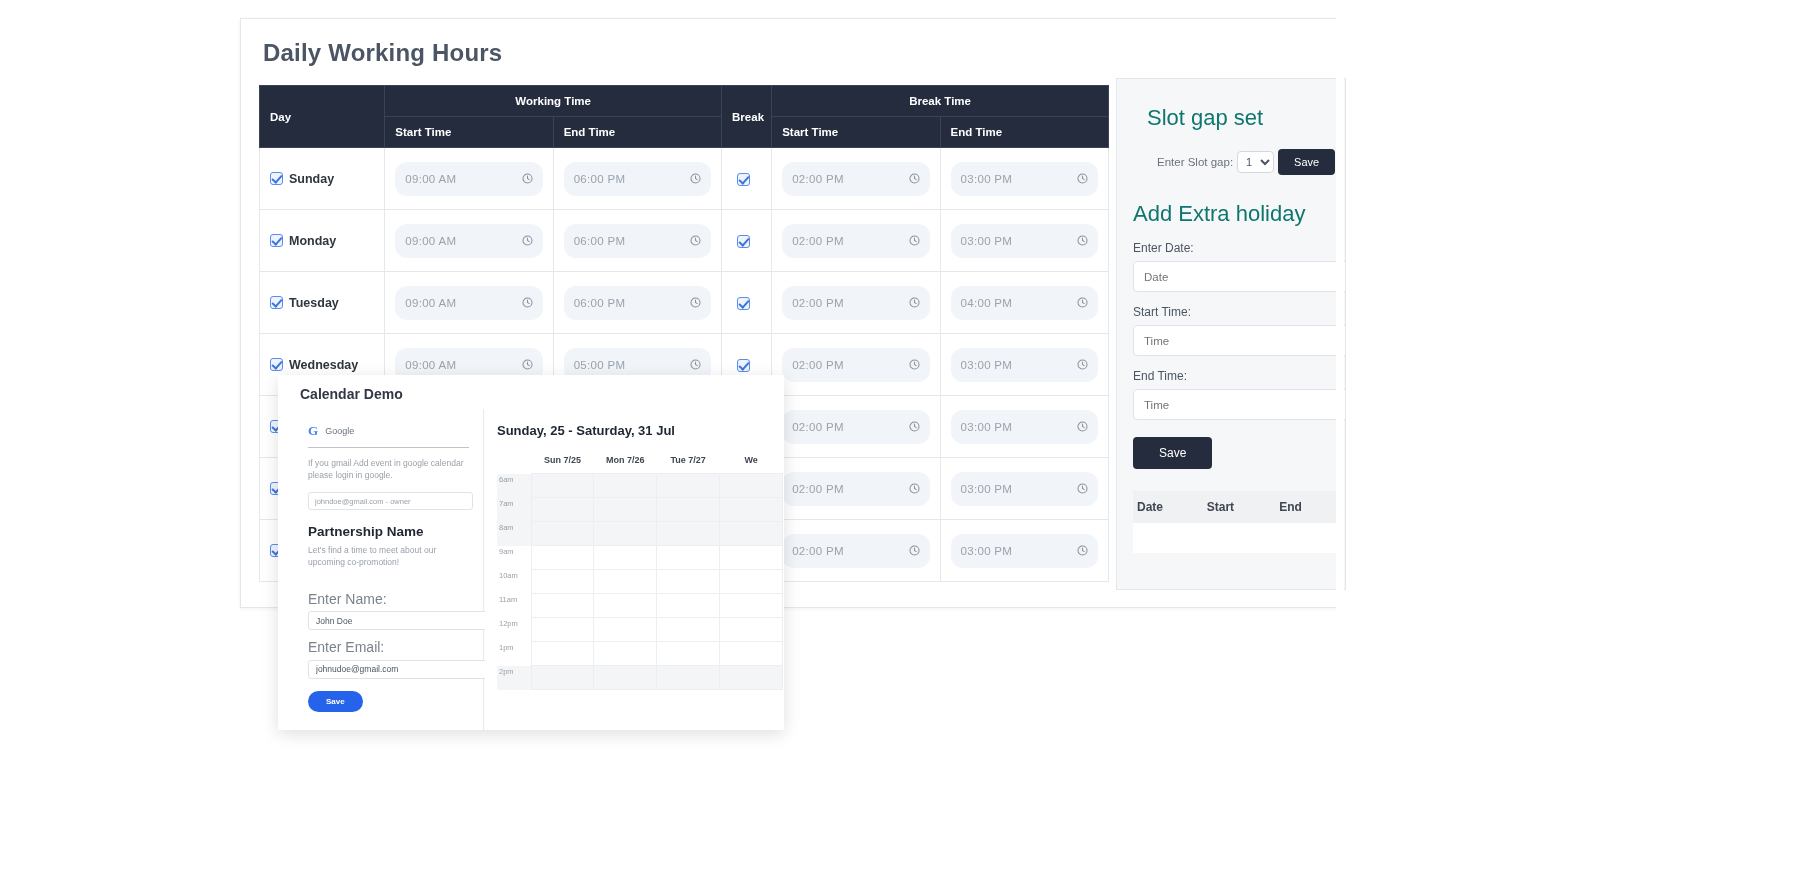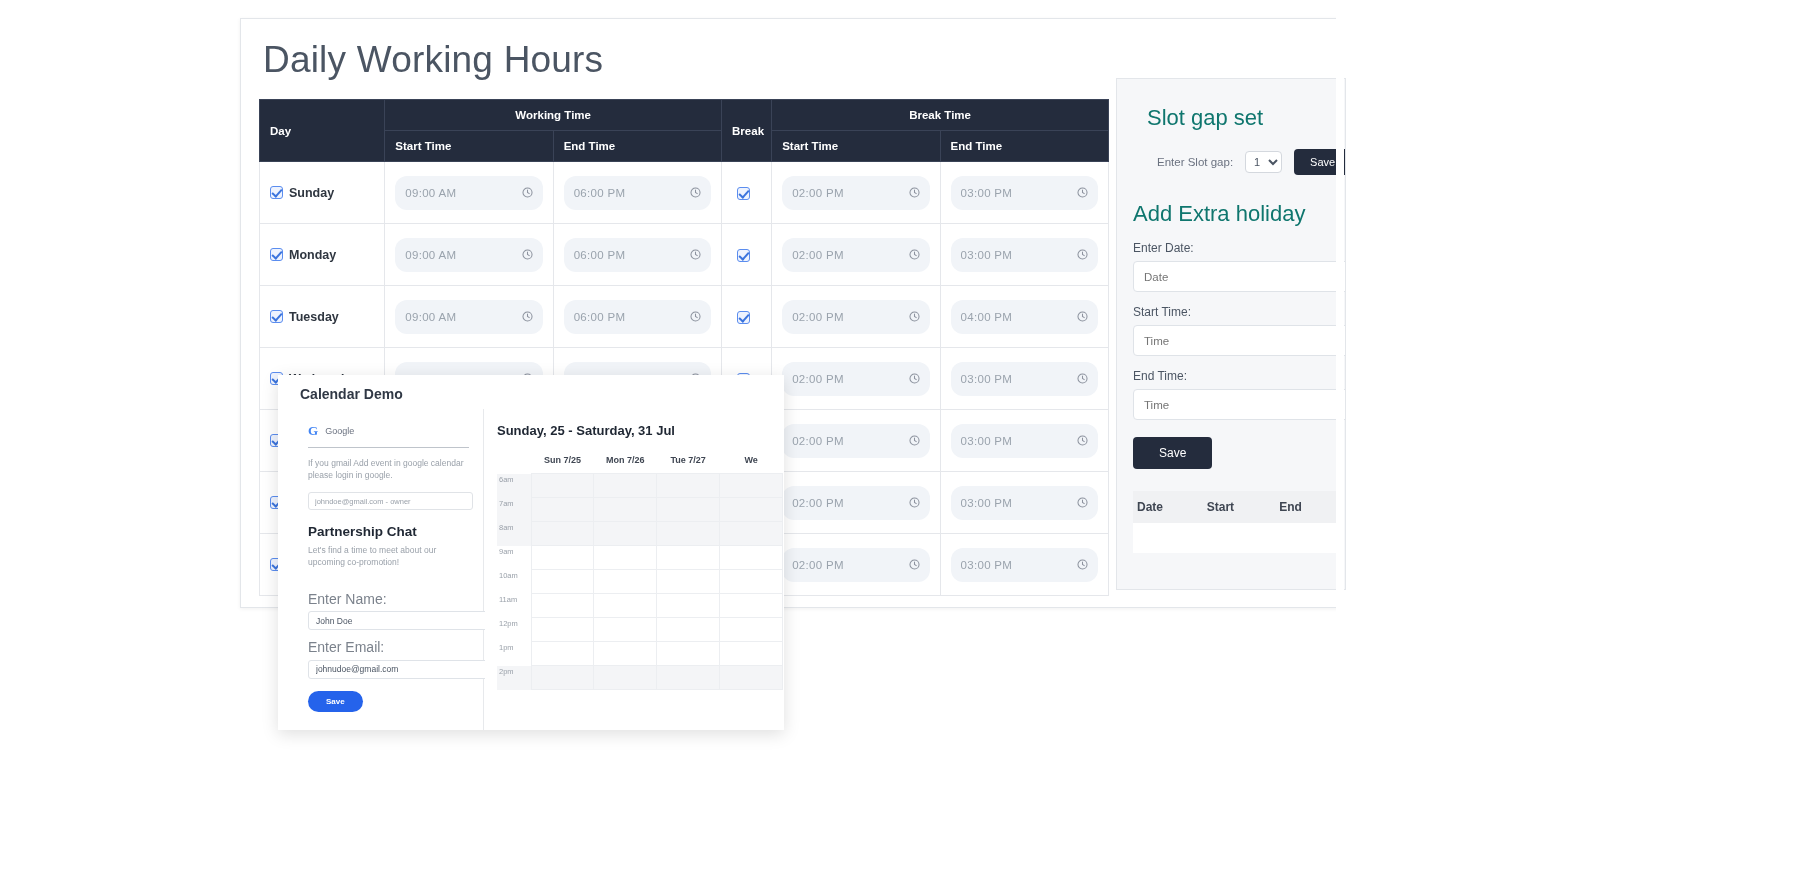--- a/index.html
+++ b/index.html
@@ -18,21 +18,21 @@
     width:1100px; height:590px;
     background:#ffffff;
     border:1px solid #e3e6ea;
     border-right:none;
     box-shadow:0 1px 4px rgba(0,0,0,.06);
     overflow:hidden;
   }
 
   #page-title {
     margin:20px 0 18px 22px;
-    font-size:37px; font-weight:400; color:#4b5563;
+    font-size:24px; font-weight:700; color:#4b5563;
     letter-spacing:.2px;
   }
 
   
   #hours-table {
     margin-left:18px;
     width:850px;
     border-collapse:collapse;
     table-layout:fixed;
   }
@@ -82,21 +82,21 @@
     border:1px solid #e3e6ea;
     padding:18px 20px 0 16px;
     overflow:hidden;
   }
   .panel-h {
     font-size:22px; font-weight:400; color:#0f766e;
     margin:8px 0 18px 14px; white-space:nowrap;
   }
   .panel-h.second { margin:26px 0 14px 0; }
   #slot-gap-row {
-    display:flex; align-items:center; gap:12px; margin-left:24px;
+    display:flex; align-items:center; gap:4px; margin-left:24px;
   }
   #slot-gap-label { font-size:11.5px; color:#6b7280; white-space:nowrap; }
   #slot-gap-select {
     font-size:11px; color:#4b5563; background:#fff;
     border:1px solid #d4d8de; border-radius:4px;
     padding:3px 4px;
     font-family:"Liberation Sans", sans-serif;
   }
   #slot-gap-save {
     background:#242c3d; color:#fff; font-size:11px;
@@ -595,21 +595,21 @@
   <div id="calendar-demo-title">Calendar Demo</div>
 
   <div id="cal-left">
     <div id="google-row">
       <span id="google-g">G</span>
       <span id="google-label">Google</span>
     </div>
     <div id="google-note">If you gmail Add event in google calendar please login in google.</div>
     <input id="google-account" type="text" value="johndoe@gmail.com - owner" style="">
 
-    <div id="chat-title">Partnership Chat</div>
+    <div id="chat-title">Partnership Name</div>
     <div id="chat-desc">Let's find a time to meet about our upcoming co-promotion!</div>
 
     <div class="cal-field-label">Enter Name:</div>
     <input class="cal-field-input" type="text" value="John Doe" style="">
 
     <div class="cal-field-label">Enter Email:</div>
     <input class="cal-field-input" type="text" value="johnudoe@gmail.com" style="">
 
     <button id="chat-save">Save</button>
   </div>

